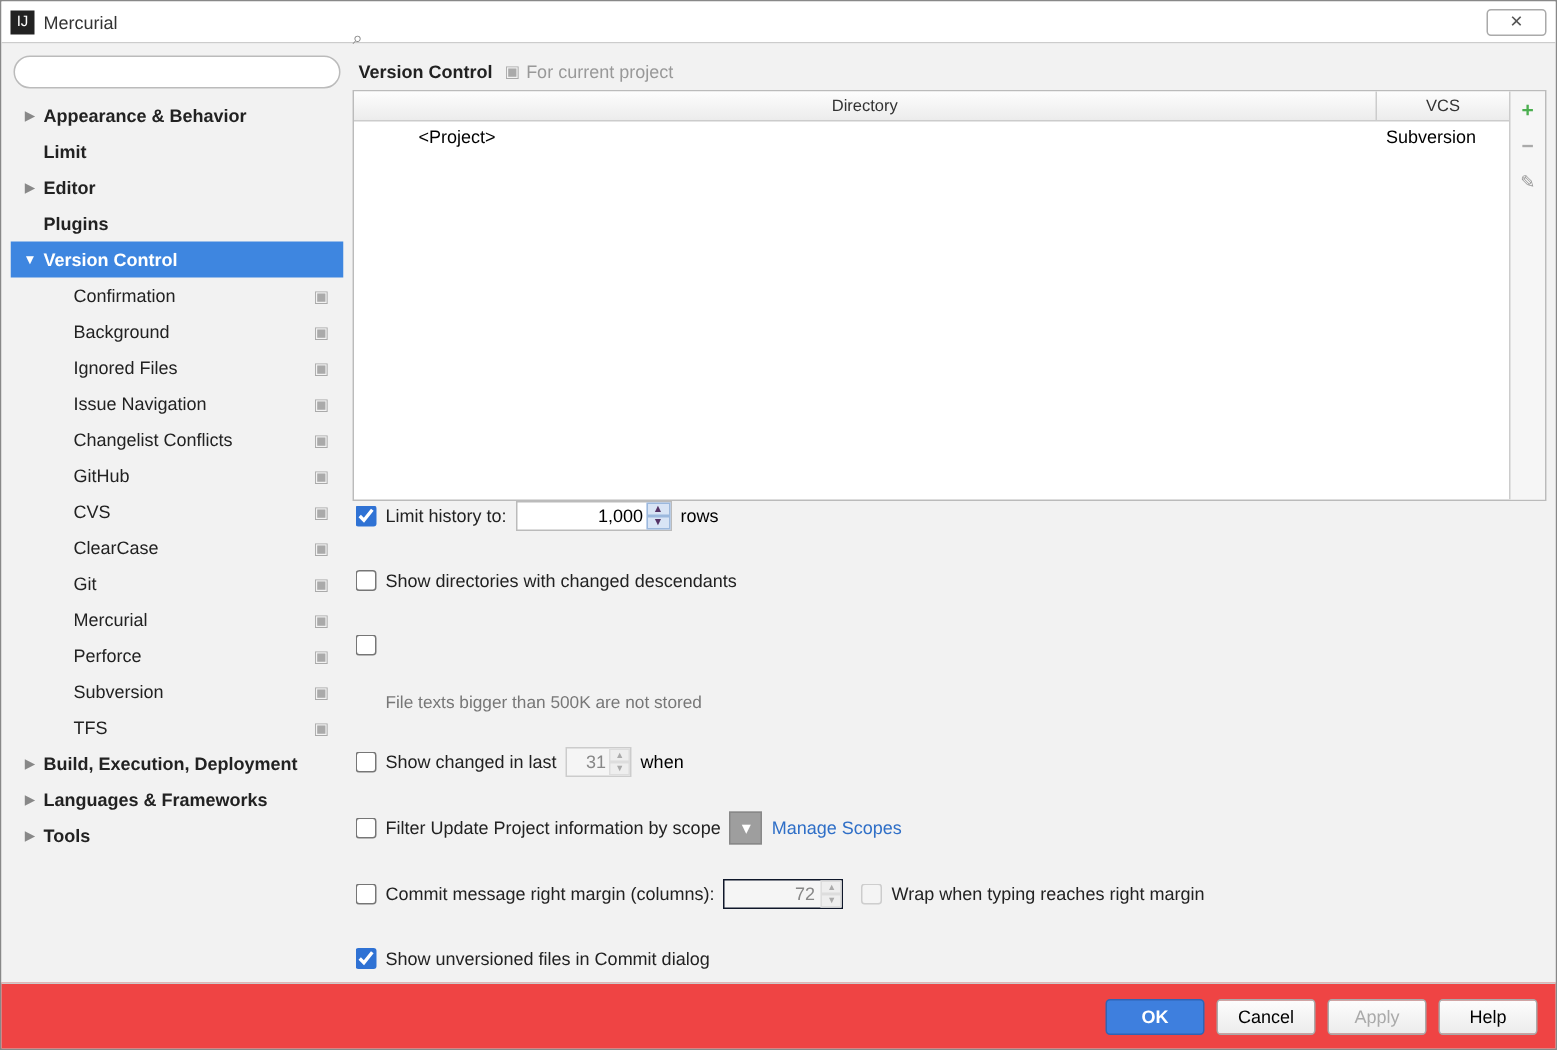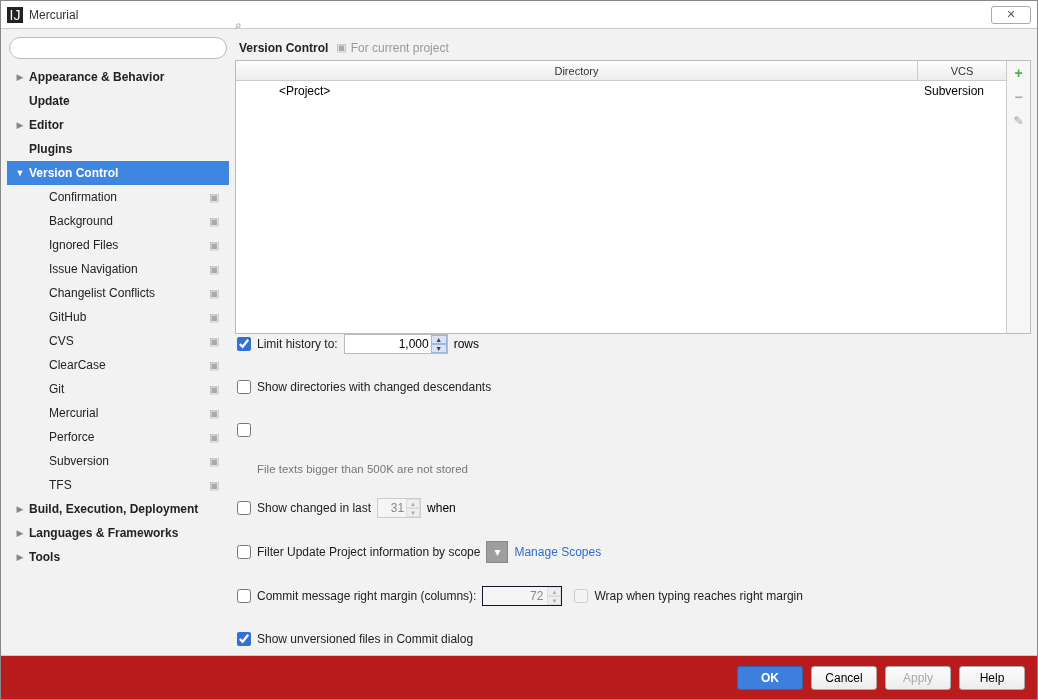--- a/index.html
+++ b/index.html
@@ -24,21 +24,21 @@
   background: #fff;
   border-bottom: 1px solid #ccc;
   display: flex;
   align-items: center;
   padding: 0 6px;
 }
 .titlebar .app-icon {
   width: 16px; height: 16px;
   background: #222;
   color: #fff;
-  font-size: 14px;
+  font-size: 10px;
   display: flex;
   align-items: center;
   justify-content: center;
   margin-right: 6px;
 }
 .titlebar .title { flex: 1; color: #333; }
 .titlebar .close-btn {
   width: 40px; height: 18px;
   border: 1px solid #aaa;
   border-radius: 3px;
@@ -279,21 +279,21 @@
   font-size:12px;
 }
 .footer {
   height: 44px;
   border-top: 1px solid #ccc;
   display: flex;
   align-items: center;
   justify-content: flex-end;
   padding: 0 12px;
   gap: 8px;
-  background: #b91c1c;
+  background: #ef4444;
 }
 .btn {
   min-width: 66px;
   height: 24px;
   border: 1px solid #aaa;
   background: linear-gradient(#fdfdfd,#ececec);
   border-radius: 3px;
   cursor: pointer;
   font-size: 12px;
   padding: 0 12px;
@@ -325,21 +325,21 @@
         <input class="search-input" type="text" style="">
         <span class="search-icon">⌕</span>
       </div>
       <div class="tree" id="tree">
           <div class="tree-item bold">
             <span class="expand">▶</span>
             <span class="label">Appearance &amp; Behavior</span>
           </div>
           <div class="tree-item bold">
             <span class="expand"></span>
-            <span class="label">Update</span>
+            <span class="label">Limit</span>
           </div>
           <div class="tree-item bold">
             <span class="expand">▶</span>
             <span class="label">Editor</span>
           </div>
           <div class="tree-item bold">
             <span class="expand"></span>
             <span class="label">Plugins</span>
           </div>
           <div class="tree-item bold selected">

